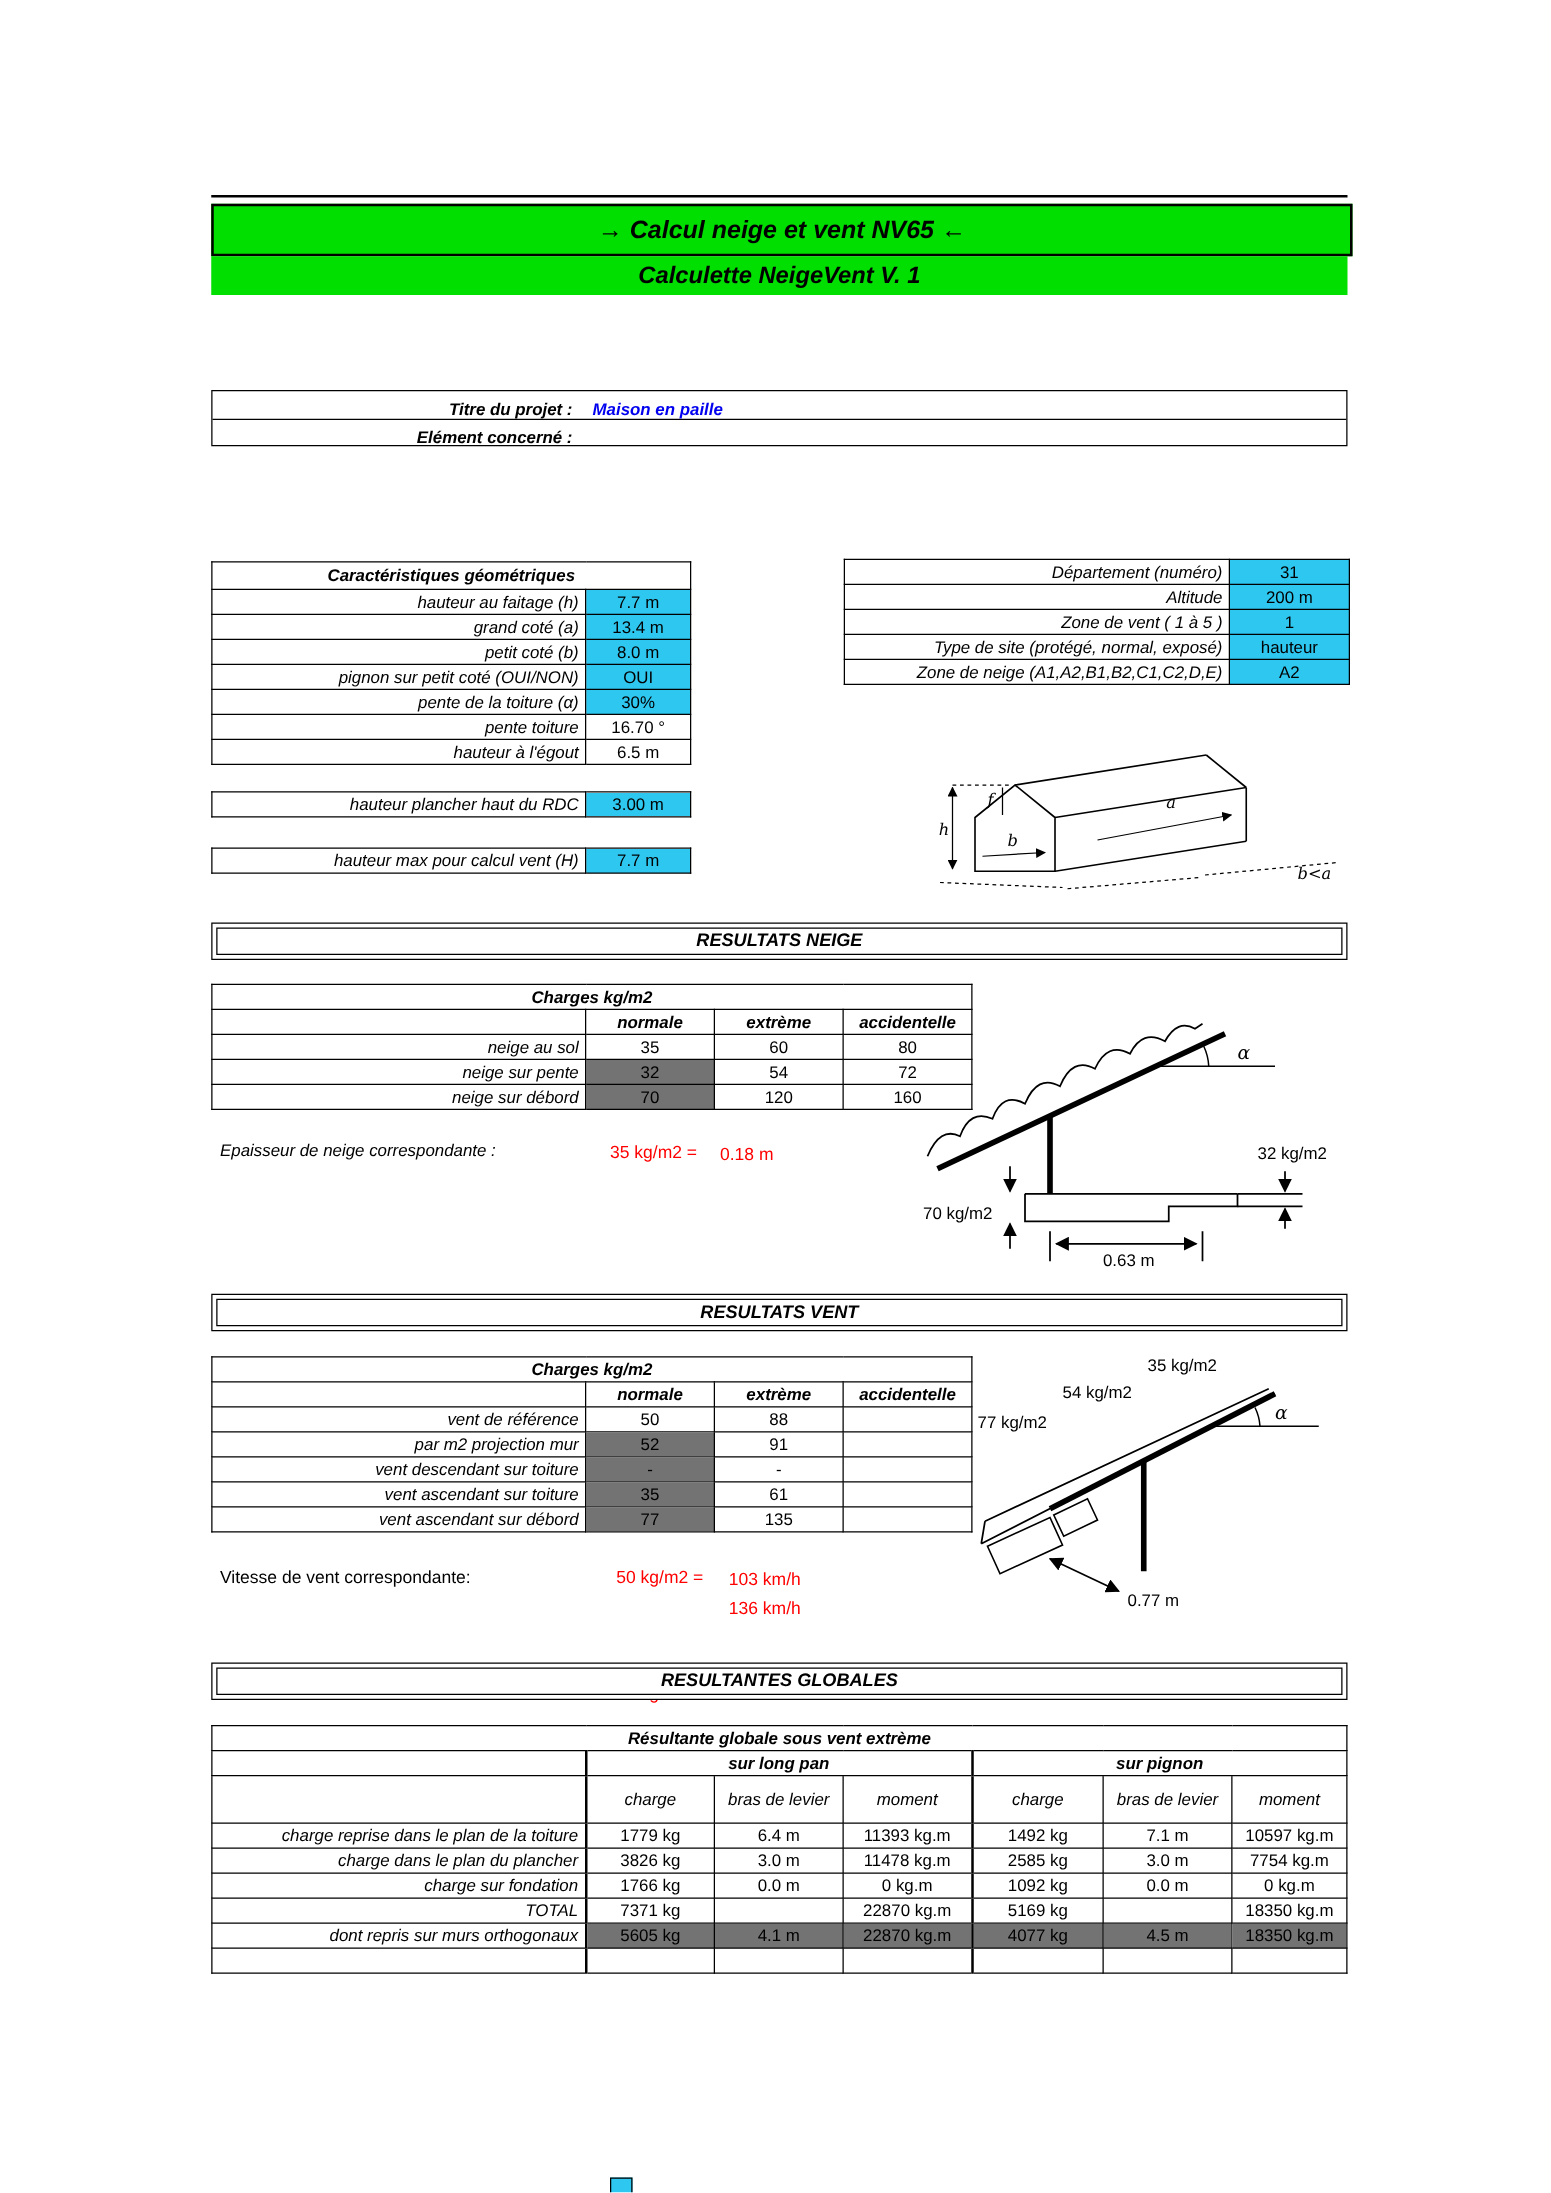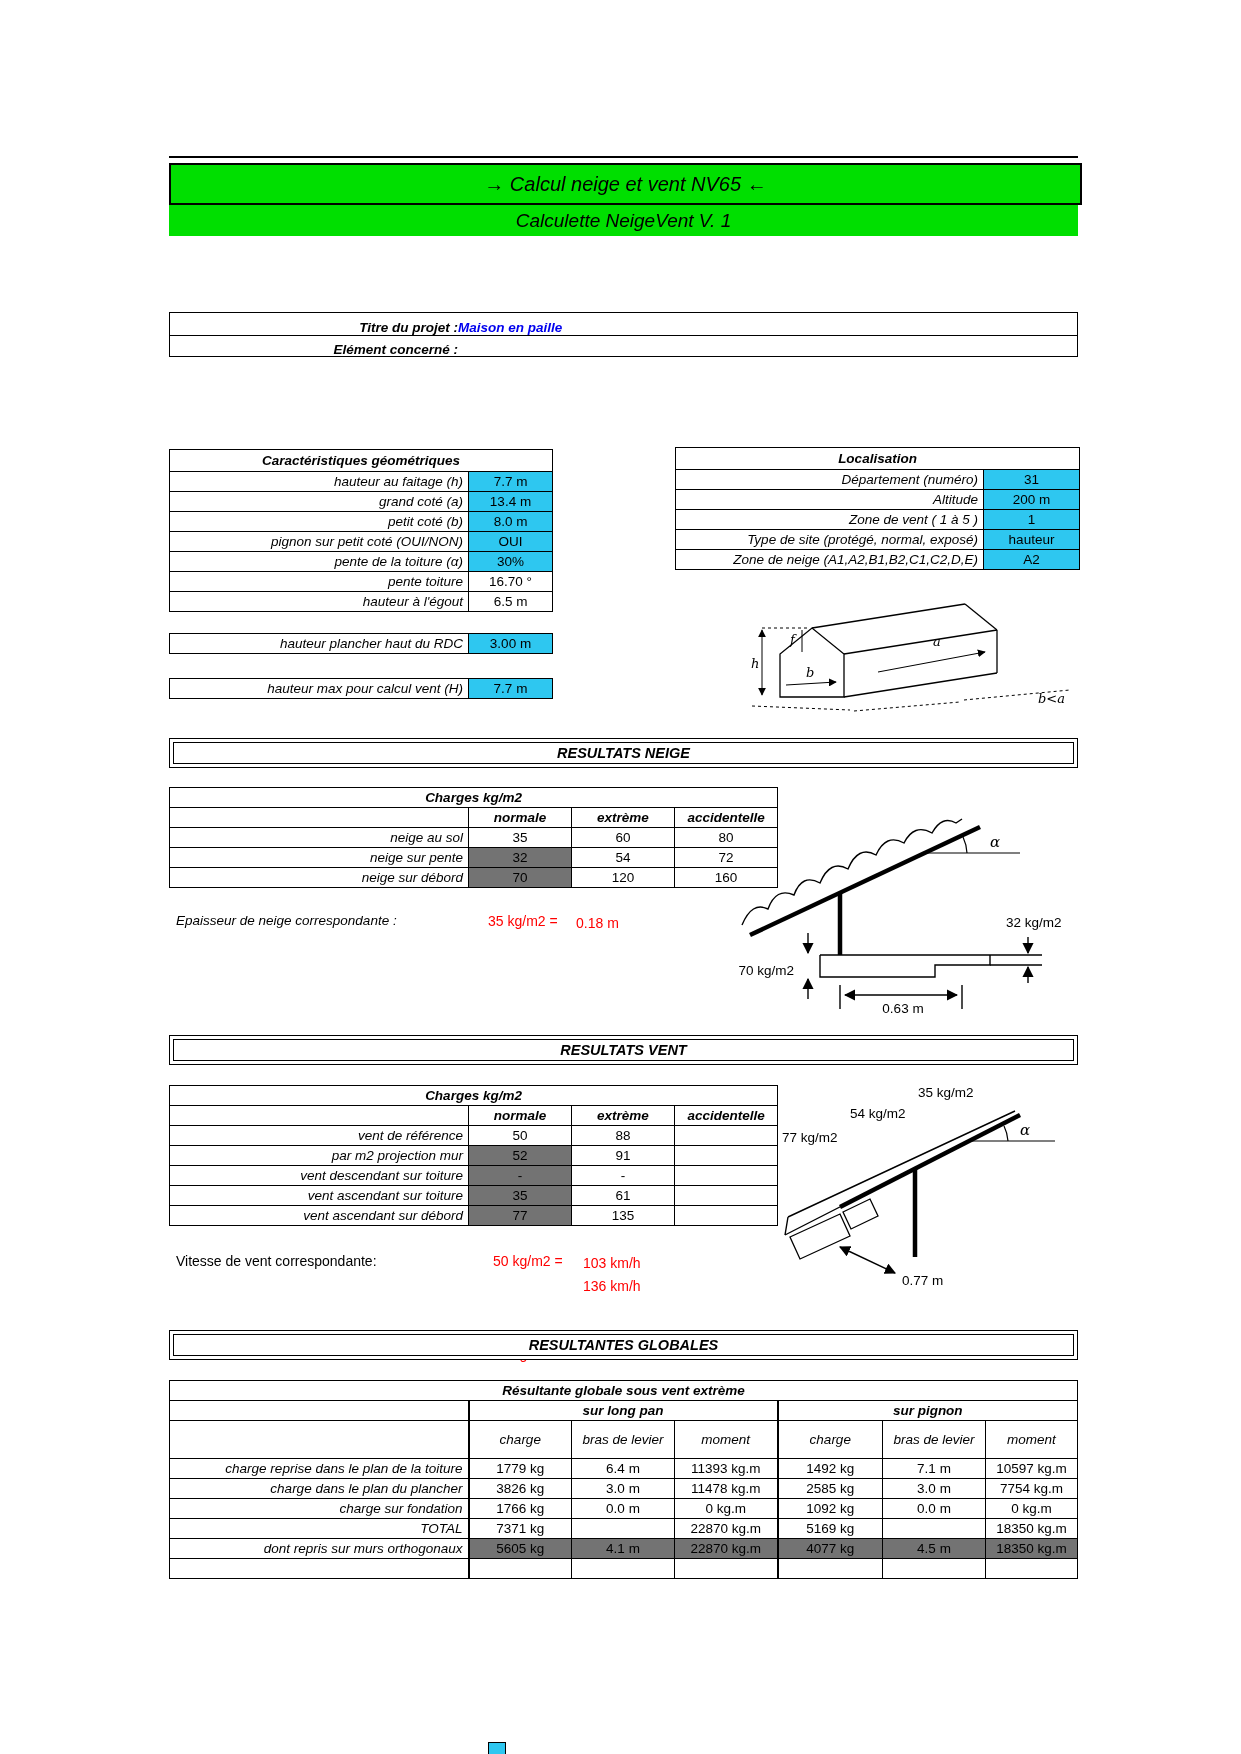--- a/index.html
+++ b/index.html
@@ -1,40 +1,40 @@
 <!DOCTYPE html>
 <html><head>
 <meta charset="utf-8">
 <style>
   html,body{margin:0;padding:0;background:#fff}
   .page{position:relative;width:1241px;height:1754px;background:#fff;overflow:hidden;
         font-family:"Liberation Sans",sans-serif;color:#000}
   .abs{position:absolute}
   .flexc{display:flex;align-items:center;justify-content:center}
-  .greenbar{background:#00df00;font-weight:normal;font-style:italic;color:#000}
+  .greenbar{background:#00df00;font-weight:bold;font-style:italic;color:#000}
   .topline{border-top:2px solid #000}
   .pagetitle{font-weight:bold;font-size:19px;text-align:center}
   .sec{border:1px solid #000;padding:3px;background:#fff;box-sizing:border-box}
   .sec-in{border:1px solid #000;height:100%;display:flex;align-items:center;justify-content:center;
           font-weight:bold;font-style:italic;font-size:14.5px;box-sizing:border-box}
   table.t{border-collapse:collapse;table-layout:fixed;font-size:13.5px}
   table.t td{border:1px solid #000;padding:0 5px;height:20px;white-space:nowrap;overflow:hidden;box-sizing:border-box}
   .lbl{font-style:italic;text-align:right}
   .hd{font-weight:bold;font-style:italic;text-align:center}
   .ihd{font-style:italic;text-align:center}
   .val{text-align:center;padding:0 2px}
   .cy{background:#2ec7f0}
   .gn{background:#737373}
   .red{color:#f00;font-size:14px}
   .blue{color:#0000ee}
   .projbox{border:1px solid #000;box-sizing:border-box}
   .prow{height:21px;display:flex;align-items:flex-end}
   .prow.first{border-bottom:1px solid #000;height:22px}
   .plbl{width:288px;text-align:right;font-weight:bold;font-style:italic;font-size:13.5px}
-  .pval{font-weight:bold;font-style:italic;font-size:13.5px}
+  .pval{margin-left:16px;font-weight:bold;font-style:italic;font-size:13.5px}
   .note-it{font-style:italic;font-size:13.5px}
   .note-up{font-size:14px}
   .bl2{border-left:2px solid #000 !important}
   .bt2 td{border-top:2px solid #000}
   .bb2 td{border-bottom:2px solid #000}
   td.nob{border:none;border-left:1px solid #000}
   svg text{font-family:"Liberation Sans",sans-serif}
   svg text.dj{font-family:"DejaVu Serif",serif;font-style:italic}
 </style>
 </head>
@@ -128,23 +128,20 @@
         </tr>
   </tbody>
     </table>
 
   <table class="t abs" style="left:675px;top:447px;width:404px">
     <colgroup>
         <col style="width:308px">
         <col style="width:96px">
       </colgroup>
     <tbody>
-        <tr>
-          <td colspan="2" class="hd" style="height:22px">Localisation</td>
-        </tr>
     <tr>
           <td class="lbl">Département (numéro)</td>
           <td class="val cy">31</td>
         </tr>
     <tr>
           <td class="lbl">Altitude</td>
           <td class="val cy">200 m</td>
         </tr>
     <tr>
           <td class="lbl">Zone de vent ( 1 à 5 )</td>

